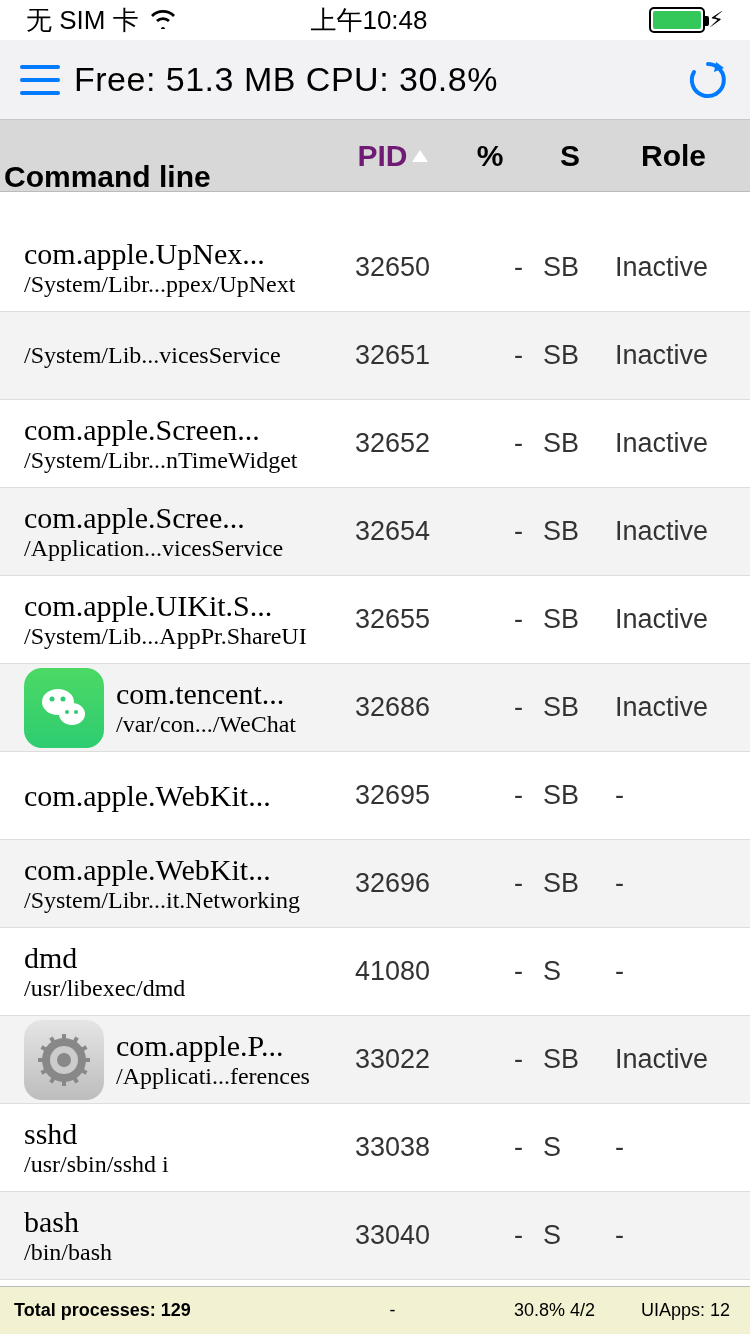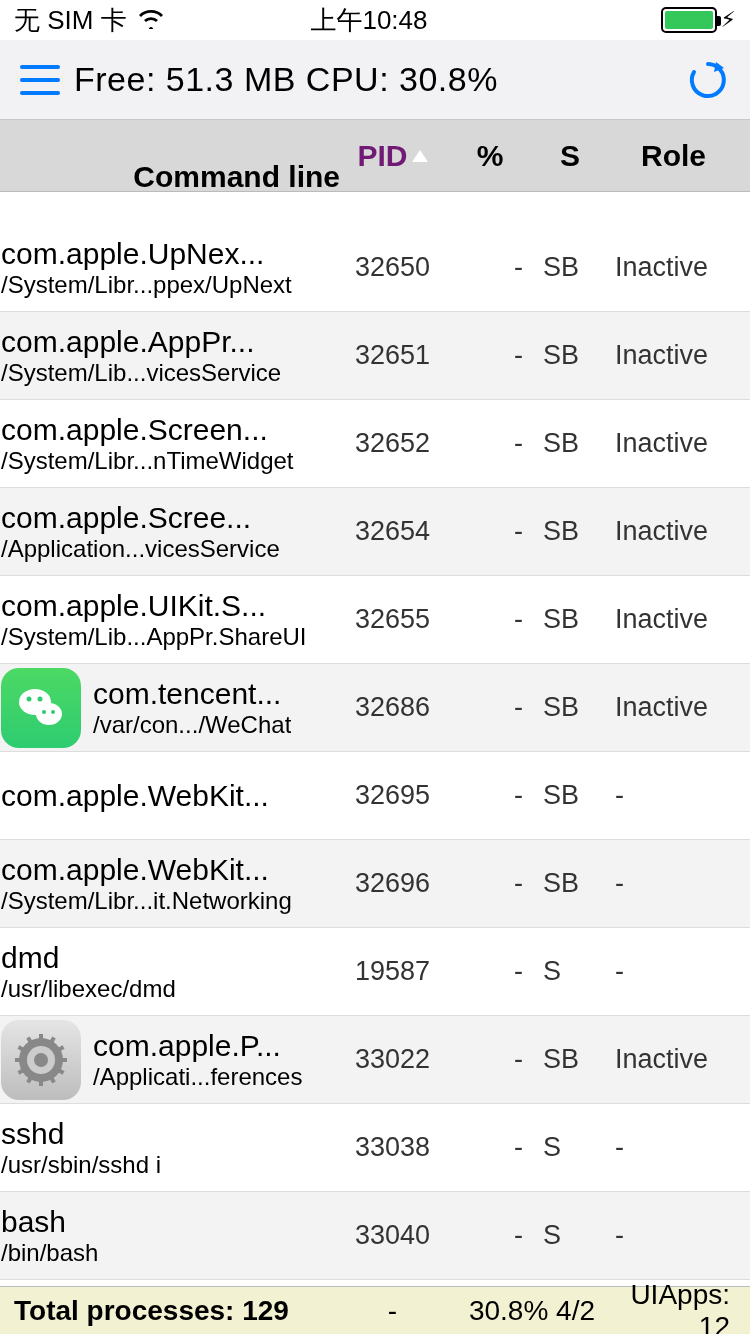--- a/index.html
+++ b/index.html
@@ -1,59 +1,59 @@
 <!DOCTYPE html>
 <html><head>
 <meta charset="utf-8">
 <style>
   * { margin:0; padding:0; box-sizing:border-box; }
   html,body { width:750px; height:1334px; font-family:-apple-system,"Helvetica Neue",Arial,sans-serif; background:#fff; overflow:hidden; }
   
-  .status-bar { height:40px; display:flex; align-items:center; justify-content:space-between; padding:0 14px; font-size:24px; color:#000; }
+  .status-bar { height:40px; display:flex; align-items:center; justify-content:space-between; padding:0 26px; font-size:24px; color:#000; }
   .status-left { display:flex; align-items:center; gap:10px; font-size:26px;}
   .status-center { position:absolute; left:0; right:12px; text-align:center; font-size:26px; font-weight:500; pointer-events:none;}
   .status-right { display:flex; align-items:center; gap:4px; }
   .wifi-icon { display:inline-block; }
   .battery { width:56px; height:26px; border:2px solid #000; border-radius:5px; position:relative; display:inline-block; }
   .battery::after { content:""; position:absolute; right:-6px; top:7px; width:4px; height:10px; background:#000; border-radius:0 2px 2px 0;}
   .battery-fill { position:absolute; left:2px; top:2px; bottom:2px; width:48px; background:#34c759; border-radius:2px; }
   .bolt { font-size:22px; }
   
   .nav-bar { height:80px; background:#f2f2f4; border-bottom:1px solid #c8c8c8; display:flex; align-items:center; padding:0 20px; gap:14px; }
   .menu-icon { width:40px; height:30px; display:flex; flex-direction:column; justify-content:space-between; }
   .menu-icon span { height:4px; background:#007aff; border-radius:2px; }
   .nav-title { font-size:34px; color:#000; flex:1; letter-spacing:0.5px; }
   .refresh-icon { width:44px; height:44px; }
   
   .table-header { height:72px; background:#d8d8d8; border-bottom:1px solid #bbb; display:flex; align-items:center; font-size:30px; font-weight:600; color:#000; position:relative; }
   .table-header .col-cmd { color:#000; }
   .table-header .col-pid { color:#701a75; display:flex; align-items:center; justify-content:center; gap:4px;}
-  .col-cmd { width:340px; padding-left:14px; text-align:right;margin-top:43px;}
+  .col-cmd { width:340px; padding-left:4px; text-align:left;margin-top:43px;}
   .col-pid { width:105px; text-align:center; }
   .col-pct { width:90px; text-align:center; }
   .col-s   { width:70px; text-align:center; }
   .col-role{ flex:1; text-align:center; padding-right:8px;}
   
   .list { height:1094px; overflow:hidden; position:relative; }
   .scroll-inner { position:absolute; left:0; right:0; top:-56px; }
   .row { height:88px; border-bottom:1px solid #ddd; display:flex; align-items:center; }
   .row.alt { background:#f3f3f3; }
-  .cmd-cell { width:340px; padding-left:1px; display:flex; align-items:center; gap:12px; overflow:hidden;}
+  .cmd-cell { width:340px; padding-left:24px; display:flex; align-items:center; gap:12px; overflow:hidden;font-family:Liberation Serif, serif;}
   .cmd-text { overflow:hidden; }
   .cmd-name { font-size:30px; color:#000; white-space:nowrap; overflow:hidden; text-overflow:ellipsis; }
   .cmd-path { font-size:24px; color:#000; white-space:nowrap; overflow:hidden; text-overflow:ellipsis; }
   .pid-cell { width:105px; text-align:center; font-size:27px; color:#333; }
   .pct-cell { width:90px; text-align:right; font-size:27px; color:#333; padding-right:12px;}
   .s-cell   { width:70px; text-align:left; font-size:27px; color:#333; padding-left:8px;}
   .role-cell{ flex:1; text-align:left; font-size:27px; color:#333; padding-left:10px;}
   .app-icon { width:80px; height:80px; border-radius:18px; flex-shrink:0; display:flex; align-items:center; justify-content:center; }
   .wechat-icon { background:linear-gradient(180deg,#4cd964,#2ecc71); }
   .settings-icon { background:linear-gradient(180deg,#e5e5e5,#bdbdbd); }
   
-  .footer { position:absolute; left:0; right:0; bottom:0; height:48px; background:#efefc7cc; border-top:1px solid #bbb; display:flex; align-items:center; font-size:28px; font-weight:600; color:#000; }
+  .footer { position:absolute; left:0; right:0; bottom:0; height:48px; background:#efefc7cc; border-top:1px solid #bbb; display:flex; align-items:center; font-size:18px; font-weight:600; color:#000; }
   .footer .f1 { width:340px; padding-left:14px; }
   .footer .f2 { width:105px; text-align:center; font-weight:400;}
   .footer .f3 { width:160px; text-align:right; font-weight:400; padding-right:10px;}
   .footer .f4 { flex:1; text-align:right; padding-right:20px; font-weight:400;}
   .triangle-up { display:inline-block; width:0;height:0;border-left:8px solid transparent;border-right:8px solid transparent;border-bottom:12px solid #fff; }
   .ghost-row { height:88px; display:flex; align-items:center; opacity:0.35;}
   .ghost-row .cmd-path{ font-size:24px; padding-left:14px;}
 </style>
 </head>
 <body>
@@ -118,21 +118,20 @@
           </div>
         </div>
         <div class="pid-cell">32650</div>
         <div class="pct-cell">-</div>
         <div class="s-cell">SB</div>
         <div class="role-cell">Inactive</div>
       </div>
       <div class="row alt">
         <div class="cmd-cell">
           <div class="cmd-text">
-            <div class="cmd-name">com.apple.AppPr...</div>
             <div class="cmd-path">/System/Lib...vicesService</div>
           </div>
         </div>
         <div class="pid-cell">32651</div>
         <div class="pct-cell">-</div>
         <div class="s-cell">SB</div>
         <div class="role-cell">Inactive</div>
       </div>
       <div class="row">
         <div class="cmd-cell">
@@ -215,21 +214,21 @@
         <div class="s-cell">SB</div>
         <div class="role-cell">-</div>
       </div>
       <div class="row">
         <div class="cmd-cell">
           <div class="cmd-text">
             <div class="cmd-name">dmd</div>
             <div class="cmd-path">/usr/libexec/dmd</div>
           </div>
         </div>
-        <div class="pid-cell">19587</div>
+        <div class="pid-cell">41080</div>
         <div class="pct-cell">-</div>
         <div class="s-cell">S</div>
         <div class="role-cell">-</div>
       </div>
       <div class="row alt">
         <div class="cmd-cell">
           <div class="app-icon settings-icon">
             <svg width="60" height="60" viewBox="0 0 60 60">
               <circle cx="30" cy="30" r="22" fill="#888"></circle>
               <circle cx="30" cy="30" r="14" fill="#ccc"></circle>

